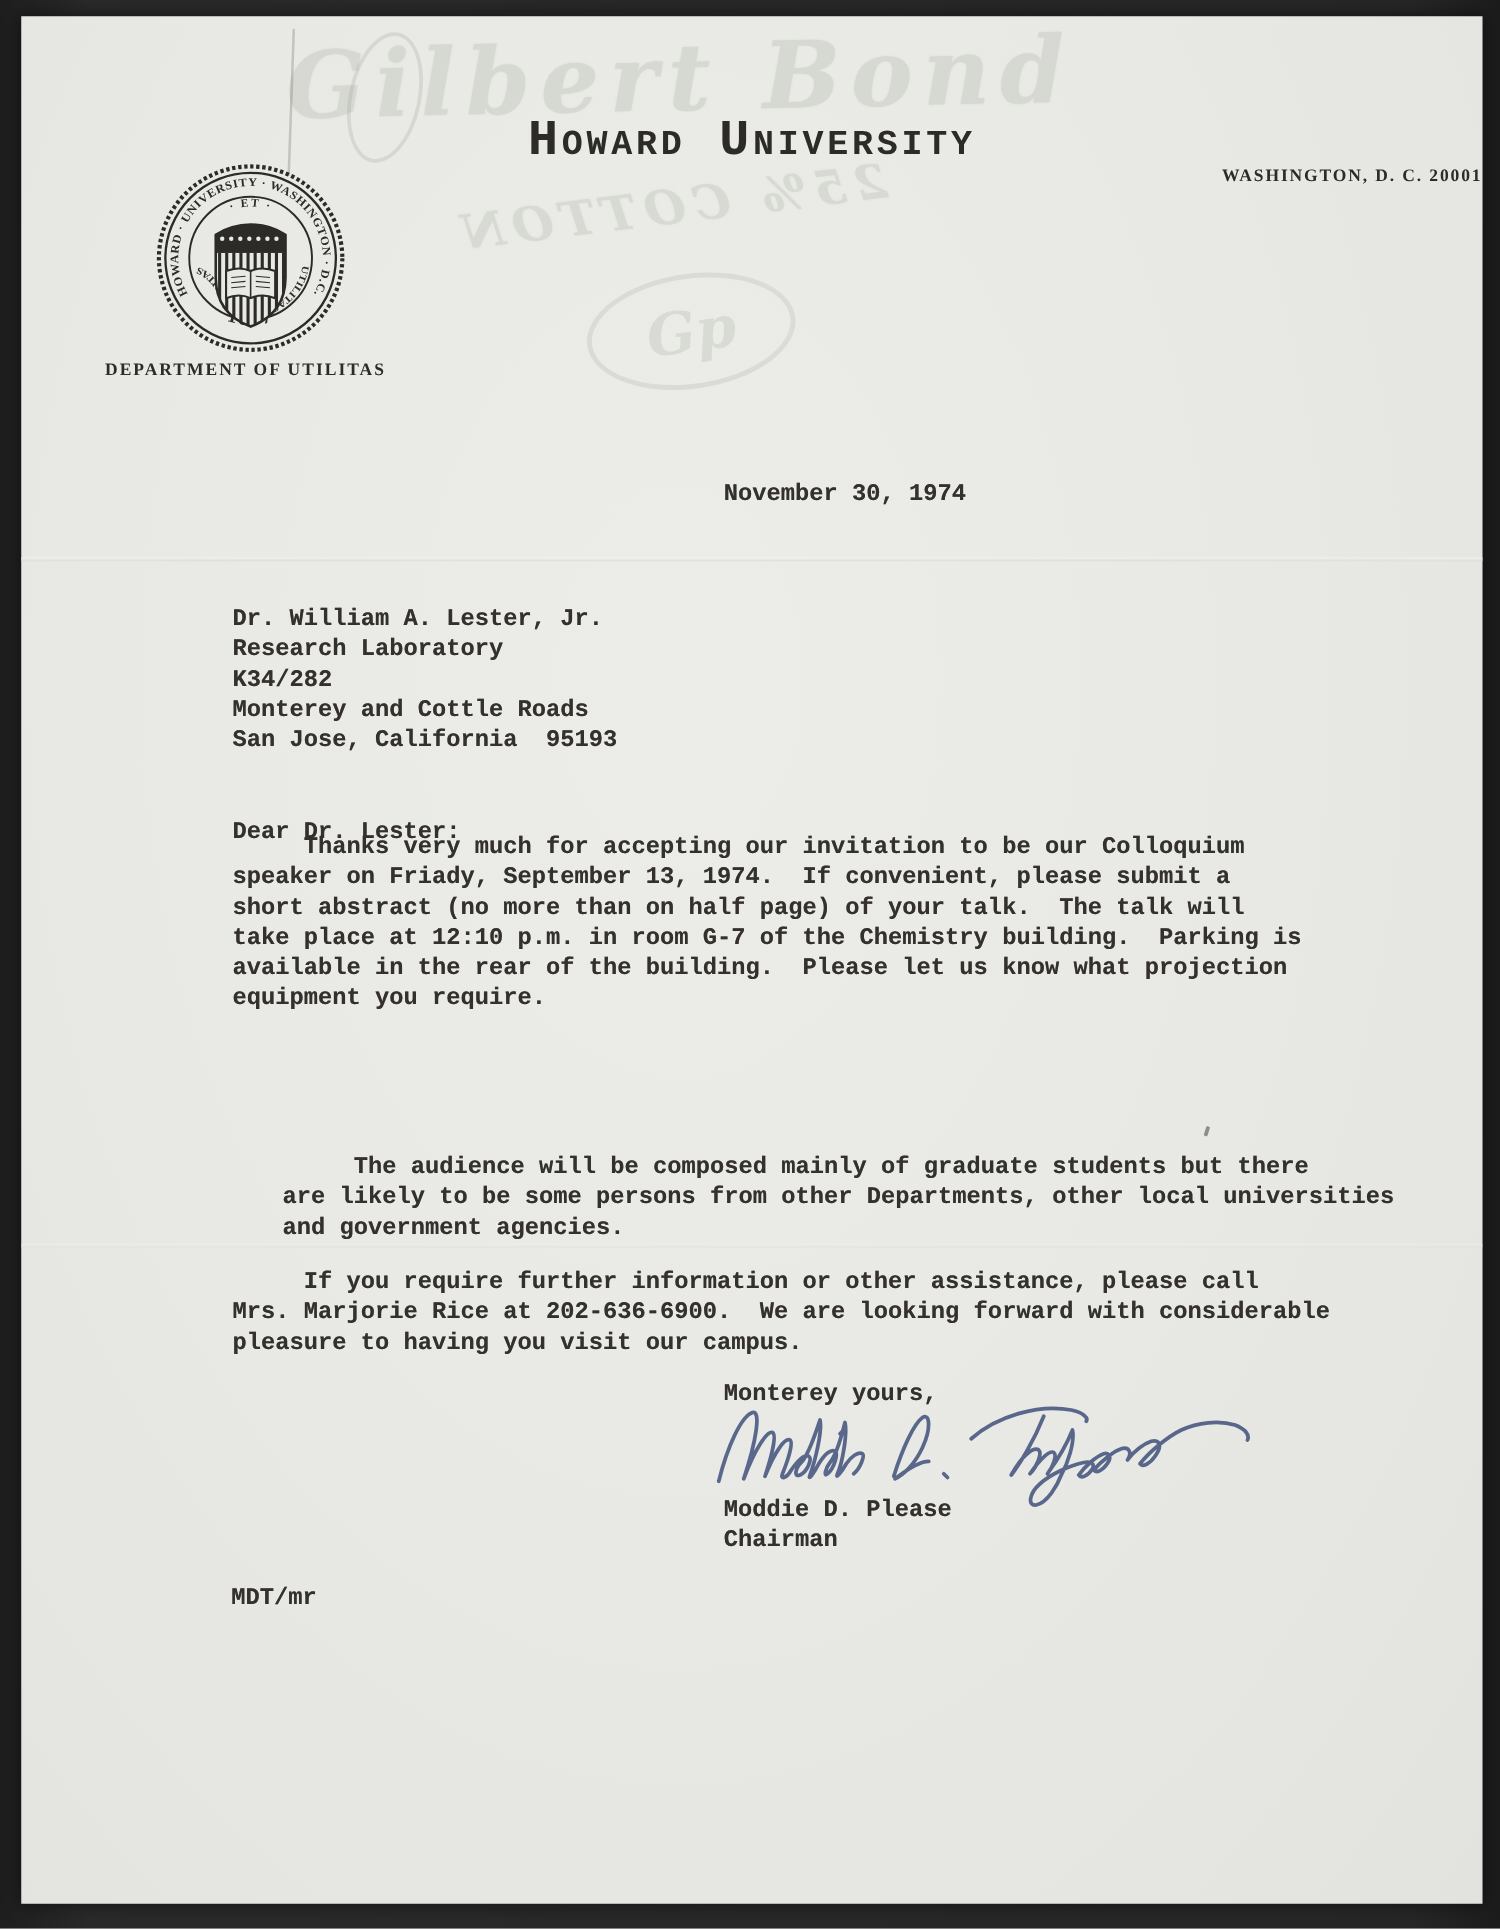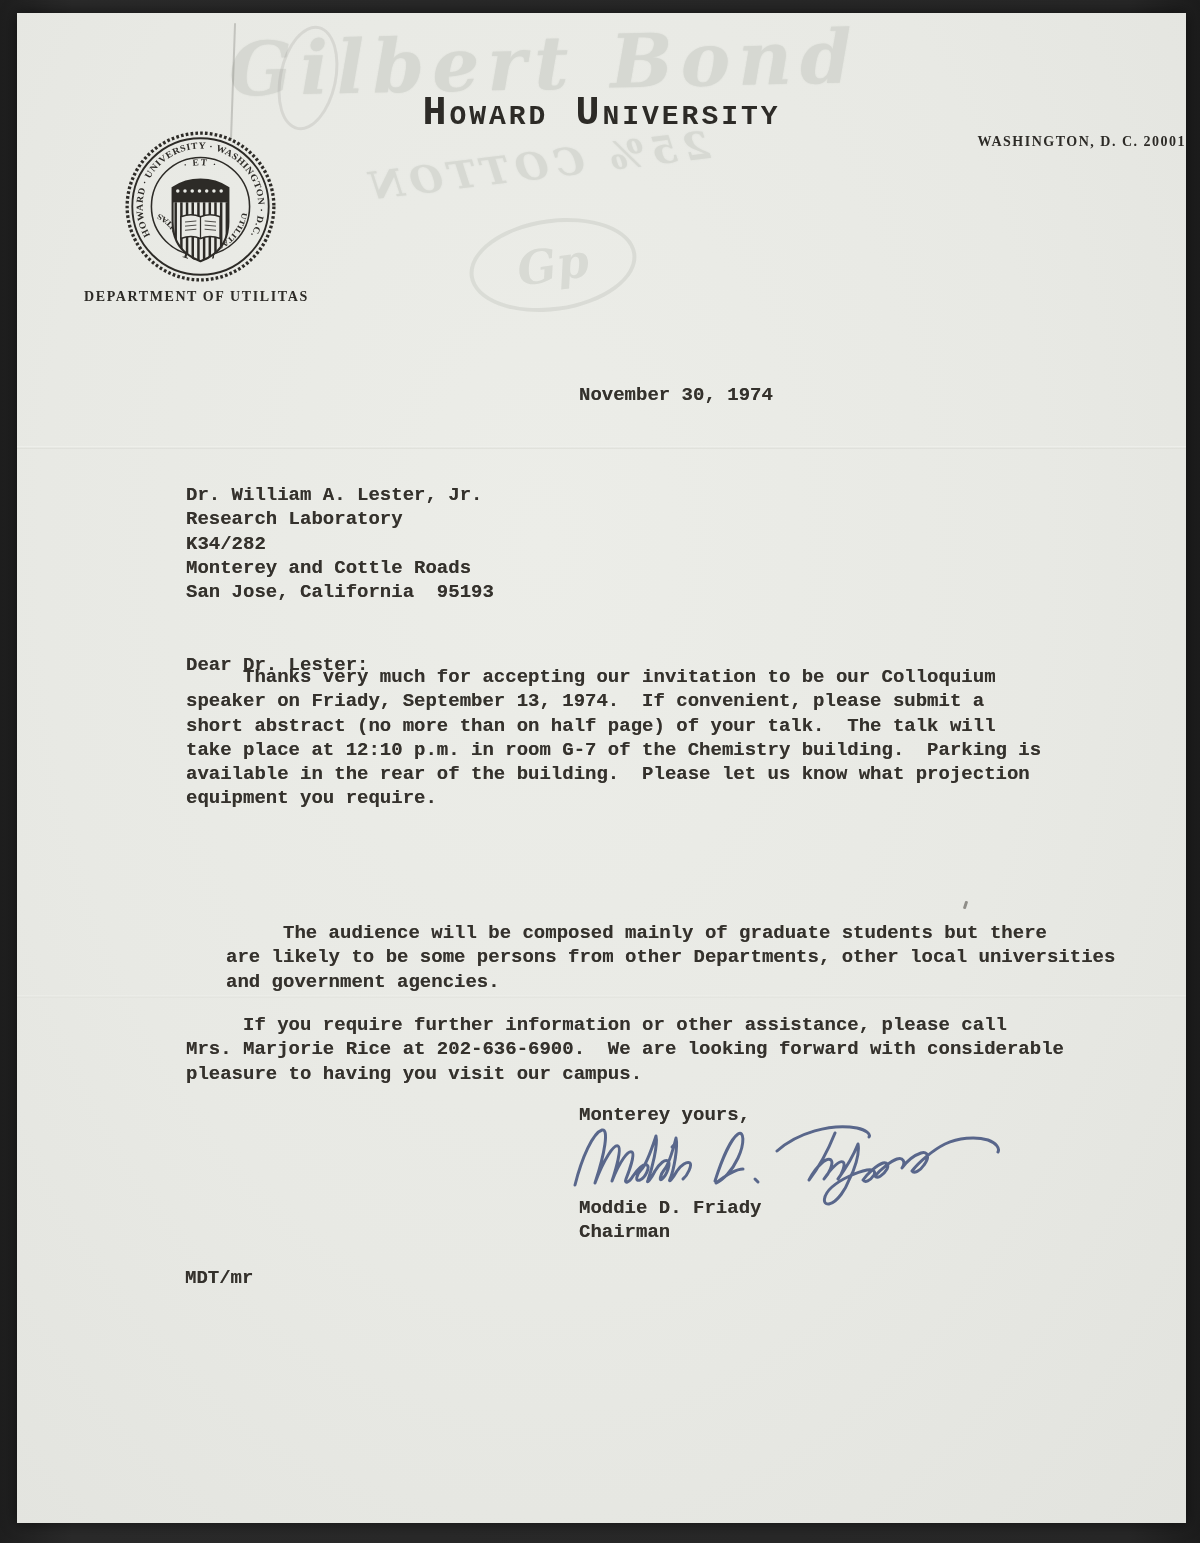--- a/index.html
+++ b/index.html
@@ -218,17 +218,17 @@
       <g stroke="#4d5c84" stroke-width="3" stroke-linecap="round" stroke-linejoin="round" opacity="0.92">
         <path d="M6,72 C13,44 24,20 33,17 C40,15 36,40 26,70 C35,46 45,31 49,33 C53,35 47,56 43,68 C51,48 59,37 63,39 C66,41 61,56 57,66 C55,71 60,70 64,63 C69,56 75,50 78,52 C81,54 77,64 71,67 C66,69 67,62 72,57 C78,51 84,32 87,23 C89,32 83,56 79,67 C77,72 82,66 86,58 C91,50 96,46 99,48 C102,50 98,62 93,66 C90,69 91,62 95,57 C100,51 105,33 107,25 C109,34 105,57 101,66 C99,71 104,65 108,58 C112,52 118,48 121,50 C123,52 119,62 114,66"></path>
         <path d="M103,34 l3,-3"></path>
         <path d="M146,68 C153,46 162,26 169,21 C175,17 176,30 169,45 C163,58 154,67 147,70 C156,63 167,56 174,56"></path>
         <path d="M186,66 l3,3"></path>
         <path d="M208,38 C228,20 262,10 288,15 C297,17 302,21 300,24"></path>
         <path d="M266,20 C258,40 247,58 240,67 C248,52 258,44 262,47 C265,50 260,61 255,66 C263,54 271,47 274,49 C277,51 273,61 269,66 C277,55 285,41 289,31 C291,41 285,58 280,67 C277,75 269,89 260,91 C253,92 254,82 263,74 C272,66 288,59 298,57 C304,56 307,58 305,62 C301,68 296,70 294,67 C299,60 308,52 314,50 C318,49 320,52 318,56 C314,63 308,66 306,63 C312,56 322,48 328,46 C334,44 337,49 333,55 C338,48 346,42 352,40 C359,38 361,44 355,52 C351,58 345,61 343,58 C350,49 364,37 376,31 C389,25 406,23 419,27 C427,30 431,35 429,39"></path>
       </g>
     </svg>
 
-    <div class="typed t-signer"><span>Moddie D. Friady</span>
+    <div class="typed t-signer"><span>Moddie D. Please</span>
 <span>Chairman</span></div>
     <div class="typed t-ref">MDT/mr</div>
   </div>
 </div>
 
 </body></html>

